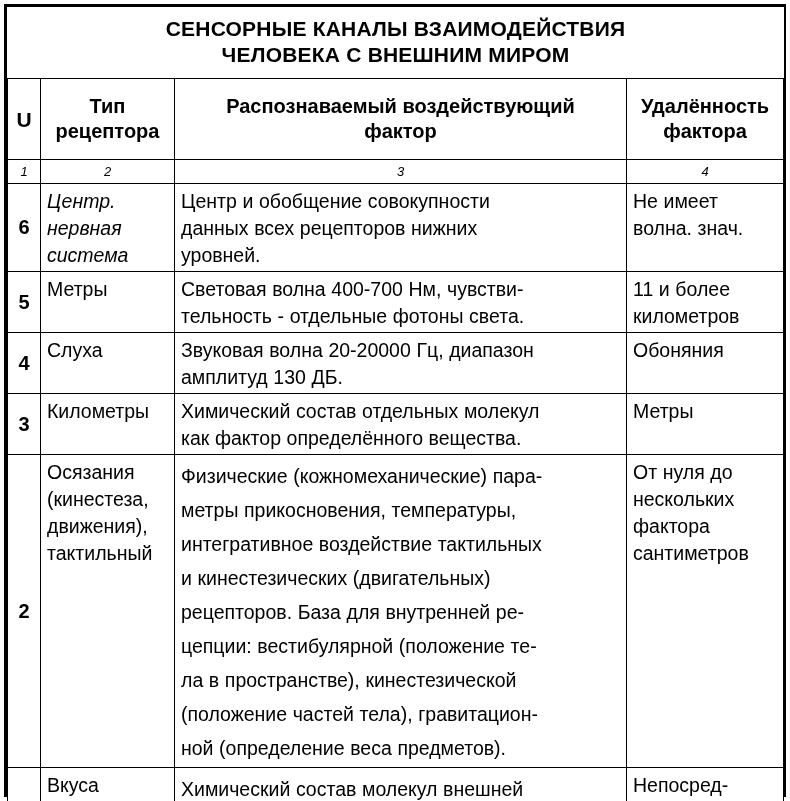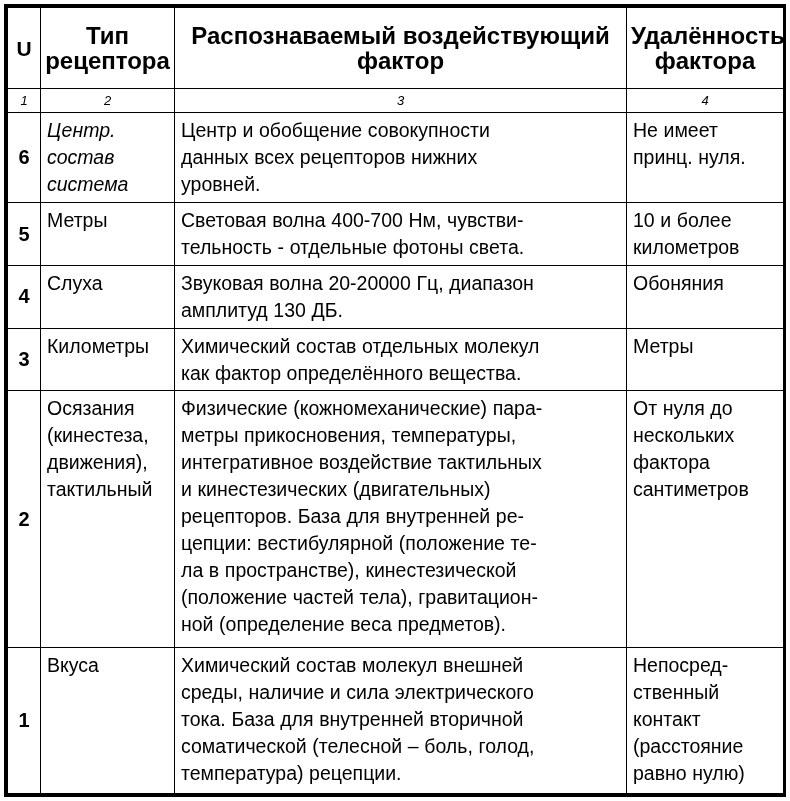--- a/index.html
+++ b/index.html
@@ -63,21 +63,21 @@
   .col-u    { width: 33px; }
   .col-type { width: 134px; }
   .col-fact { width: 452px; }
   .col-dist { width: 157px; }
 
   
   .head-cell {
     height: 76px;
     text-align: center;
     vertical-align: middle !important;
-    font-size: 24px;
+    font-size: 20px;
     font-weight: bold;
     line-height: 25px;
     padding: 2px 4px !important;
   }
   .head-cell.u-head {
     font-size: 21px;
   }
   .head-cell span.two-line {
     display: block;
     white-space: pre-line;
@@ -107,37 +107,43 @@
     line-height: 27px;
     padding: 4px 5px 2px 6px !important;
     vertical-align: top;
     white-space: pre-line;
     word-spacing: 0.2px;
   }
   .body-cell.italic {
     font-style: italic;
   }
   .body-cell.narrow-lh {
-    line-height: 27px;
+    line-height: 34px;
     margin-top: 33px;
   }
 </style>
 </head>
 <body>
 
 <div id="table-frame">
   <table class="sensory-table">
     <colgroup>
       <col class="col-u">
       <col class="col-type">
       <col class="col-fact">
       <col class="col-dist">
     </colgroup>
     <tbody>
 
+      <tr>
+        <td class="title-cell" colspan="4">
+          <div class="title-text">СЕНСОРНЫЕ КАНАЛЫ ВЗАИМОДЕЙСТВИЯ
+ЧЕЛОВЕКА С ВНЕШНИМ МИРОМ</div>
+        </td>
+      </tr>
 
       <tr>
         <td class="head-cell u-head">U</td>
         <td class="head-cell">
           <span class="two-line">Тип
 рецептора</span>
         </td>
         <td class="head-cell">
           <span class="two-line">Распознаваемый воздействующий
 фактор</span>
@@ -151,35 +157,35 @@
       <tr>
         <td class="num-cell">1</td>
         <td class="num-cell">2</td>
         <td class="num-cell">3</td>
         <td class="num-cell">4</td>
       </tr>
 
       <tr>
         <td class="idx-cell">6</td>
         <td class="body-cell italic">Центр.
-состав
+нервная
 система</td>
         <td class="body-cell">Центр и обобщение  совокупности
 данных всех рецепторов нижних
 уровней.</td>
         <td class="body-cell">Не имеет
-принц. нуля.</td>
+волна. знач.</td>
       </tr>
 
       <tr>
         <td class="idx-cell">5</td>
         <td class="body-cell">Метры</td>
         <td class="body-cell">Световая волна 400-700 Нм, чувстви-
 тельность - отдельные фотоны света.</td>
-        <td class="body-cell">10 и более
+        <td class="body-cell">11 и более
 километров</td>
       </tr>
 
       <tr>
         <td class="idx-cell">4</td>
         <td class="body-cell">Слуха</td>
         <td class="body-cell">Звуковая волна 20-20000 Гц, диапазон
 амплитуд 130 ДБ.</td>
         <td class="body-cell">Обоняния</td>
       </tr>

